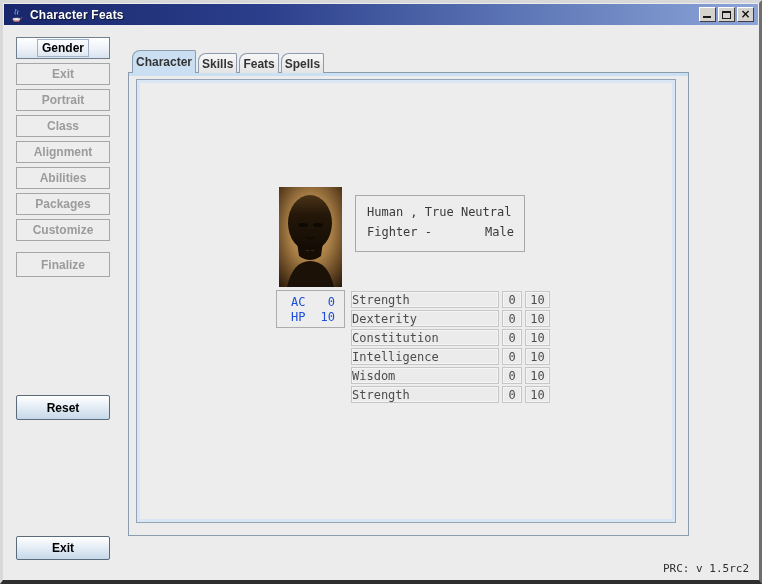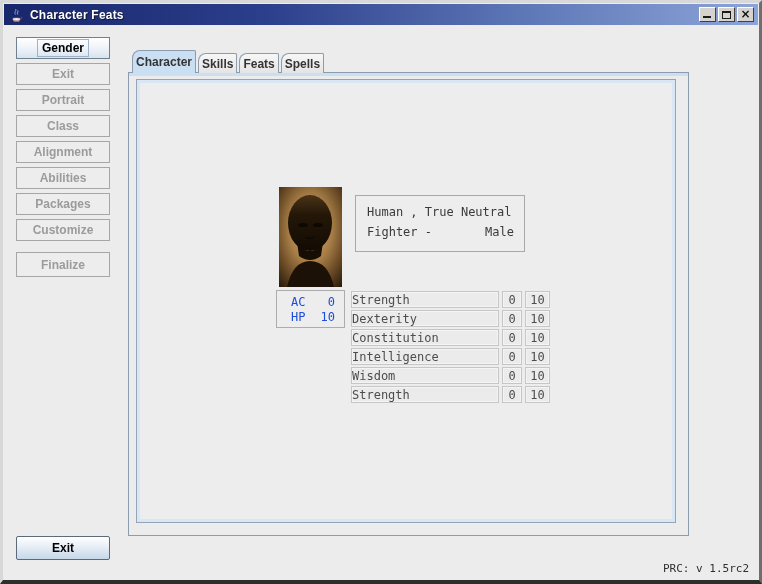--- a/index.html
+++ b/index.html
@@ -160,20 +160,23 @@
       <span>Abilities</span>
     </button>
   <button class="sbtn disabled" style="top:190px">
       <span>Packages</span>
     </button>
   <button class="sbtn disabled" style="top:216px">
       <span>Customize</span>
     </button>
   <button class="sbtn disabled" style="top:249px;height:25px">
       <span>Finalize</span>
+    </button>
+  <button class="sbtn action" style="top:392px">
+      <span>Reset</span>
     </button>
   <button class="sbtn action" style="top:533px;height:24px">
       <span>Exit</span>
     </button>
 
   <div class="tabs">
     <div class="tab selected">
         <span>Character</span>
       </div>
     <div class="tab">

